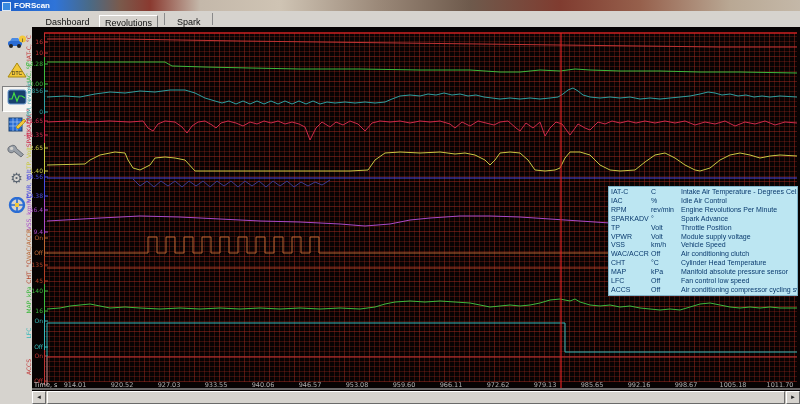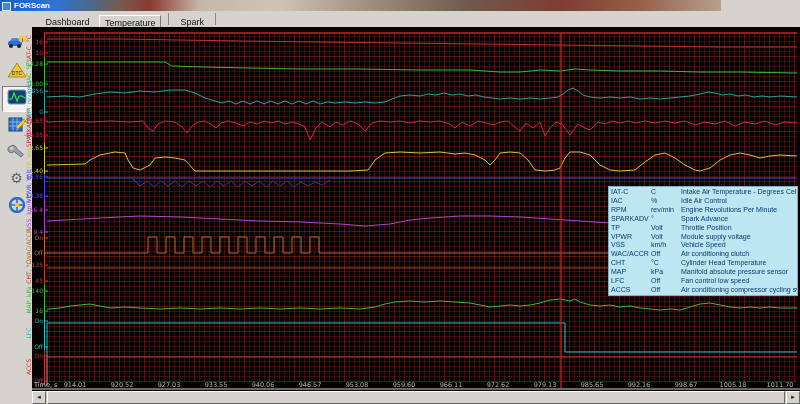--- a/index.html
+++ b/index.html
@@ -1,18 +1,18 @@
 <!DOCTYPE html>
 <html><head>
 <meta charset="utf-8">
 <style>
   html,body{margin:0;padding:0;}
   body{width:800px;height:404px;overflow:hidden;position:relative;
        font-family:"Liberation Sans",sans-serif;background:#d6d3ce;}
-  .titlebar{position:absolute;left:0;top:0;width:721px;height:11px;
+  .titlebar{position:absolute;left:0;top:0;width:800px;height:11px;
     background:linear-gradient(90deg,#1a5cc8 0px,#2f74d8 55px,#4a6a86 90px,
       #7a5a4c 120px,#8a3a30 150px,#c4b8aa 200px,#cfc4b4 280px,#9a8878 380px,
       #6e5a4c 470px,#803c30 560px,#96604c 640px,#b9a894 730px,#c4b8a8 800px);}
   .titleicon{position:absolute;left:2px;top:2px;width:7px;height:7px;
     background:#3a8ae0;border:1px solid #dce8f8;}
   .titletext{position:absolute;left:14px;top:1px;color:#fff;font-size:8px;font-weight:bold;}
   .tabrow{position:absolute;left:0;top:11px;width:800px;height:16px;background:#d6d3ce;
     border-bottom:1px solid #ffffff;}
   .tab{display:inline-block;font-size:9px;color:#111;padding:2px 5px 1px 5px;margin-top:4px;
     vertical-align:top;cursor:default;}
@@ -53,21 +53,21 @@
 <div class="app">
 
   <div class="titlebar">
     <span class="titleicon"></span>
     <span class="titletext">FORScan</span>
   </div>
 
   <div class="tabrow">
     <span style="display:inline-block;width:36px;"></span>
     <span class="tab">Dashboard</span>
-    <span class="tab active">Temperature</span>
+    <span class="tab active">Revolutions</span>
     <span class="tabsep"></span>
     <span class="tab">Spark</span>
     <span class="tabsep"></span>
   </div>
 
   <div class="sidebar">
     <div class="sbtn" style="top:5px;">
       <svg width="20" height="16" viewBox="0 0 20 16">
         <rect x="1" y="6" width="14" height="5" rx="2" fill="#2a6cd4"></rect>
         <path d="M3 6 L5 3 L11 3 L13 6 Z" fill="#4a8ae4"></path>

